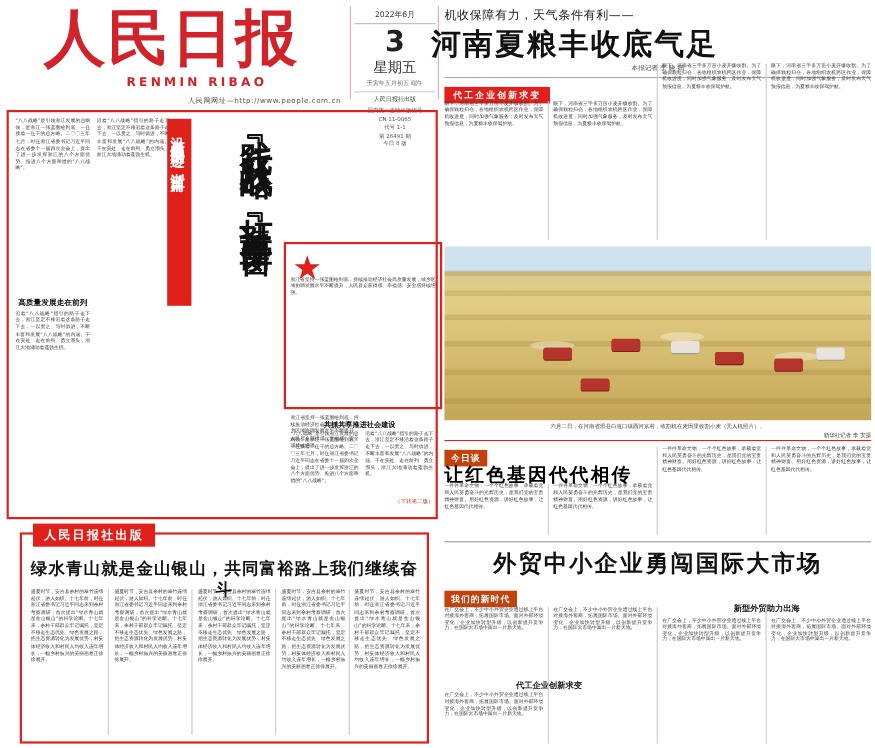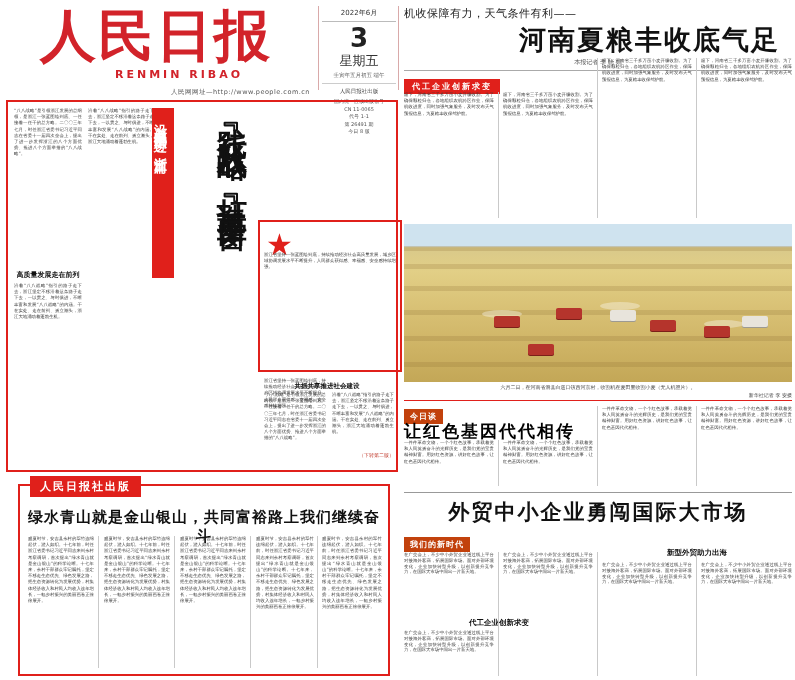--- a/index.html
+++ b/index.html
@@ -22,21 +22,21 @@
   .dateblk .day{font-size:26px;font-weight:bold;color:#222;line-height:28px;margin-top:2px;}
   .dateblk .wk{font-size:13px;color:#333;}
   .dateblk .lunar{font-size:5.5px;color:#666;margin-top:2px;}
   .dateblk .issue{font-size:5.5px;color:#444;margin-top:4px;line-height:8px;border-top:1px solid #ccc;padding-top:3px;}
   .dateblk .lines{font-size:5px;color:#555;line-height:7.5px;margin-top:3px;}
 
   .masthead-sep2{position:absolute;left:398px;top:6px;width:1px;height:84px;background:#d9a9a9;}
 
   
   .tr-kicker{position:absolute;left:404px;top:6px;width:388px;font-size:11px;color:#222;letter-spacing:.5px;}
-  .tr-head{position:absolute;left:392px;top:22px;width:388px;text-align:right;
+  .tr-head{position:absolute;left:392px;top:22px;width:388px;text-align:left;
            font-family:"DejaVu Serif","Liberation Serif",serif;font-weight:bold;
            font-size:27px;letter-spacing:2px;color:#111;}
   .tr-byline{position:absolute;left:404px;top:58px;width:388px;text-align:center;font-size:6px;color:#555;}
 
   
   .coltext{font-size:4.4px;line-height:6.2px;color:#3a3a3a;text-align:justify;word-break:break-all;
            font-family:"DejaVu Sans","Liberation Sans",sans-serif;}
   .coltext.dense{line-height:5.8px;}
   .vrule{position:absolute;width:1px;background:#c9c9c9;}
 

